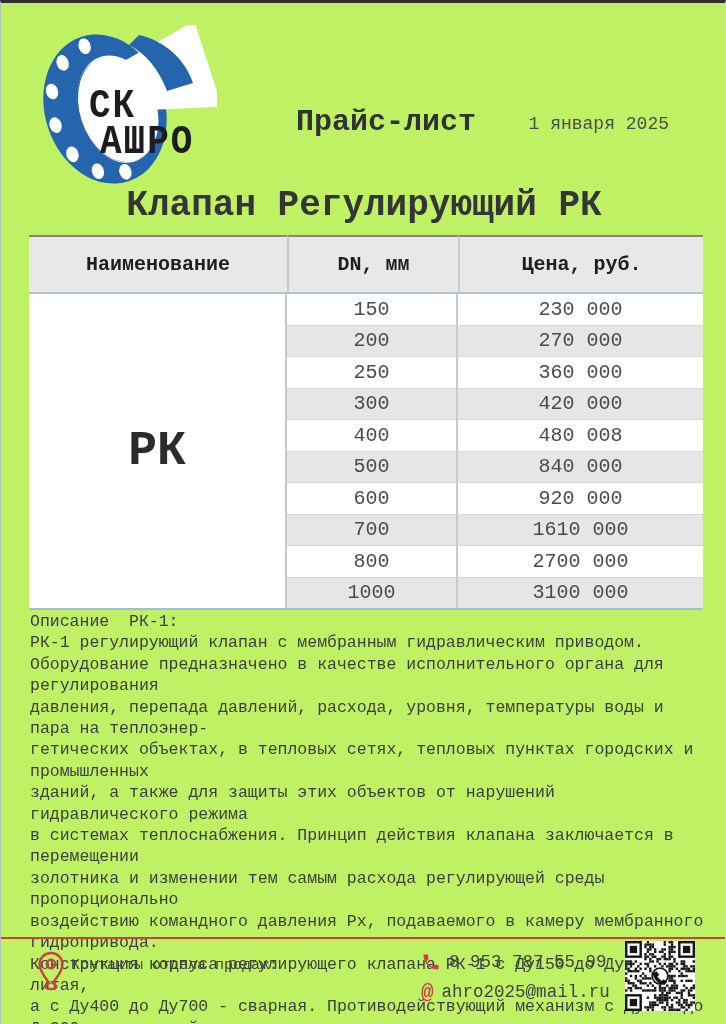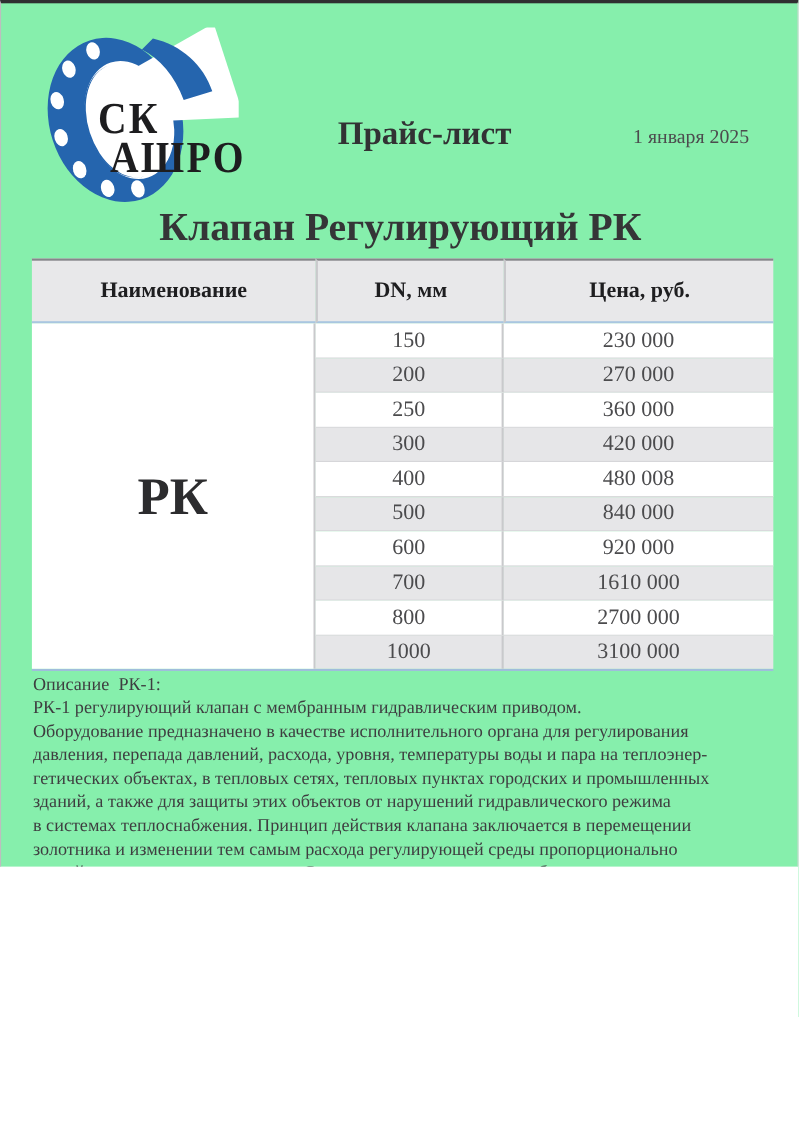--- a/index.html
+++ b/index.html
@@ -1,31 +1,31 @@
 <!DOCTYPE html>
 <html><head>
 <meta charset="utf-8">
 <style>
   html,body { margin:0; padding:0; background:#fff; }
   .page {
-    position:relative; width:726px; height:788px; background:#86efac;
-    font-family:Liberation Serif, serif; overflow:hidden;
+    position:relative; width:726px; height:1024px; background:#bef264;
+    font-family:Liberation Mono, monospace; overflow:hidden;
     border-top:3px solid #2f2f31; border-left:1px solid #bdbdbf;
     border-right:1px solid #d2d2d4; box-sizing:border-box;
   }
   
   .logo { position:absolute; left:26px; top:22px; width:190px; height:168px; }
   .logo svg { position:absolute; left:0; top:0; }
   .brand-line { position:absolute; font-weight:900; color:#1d1d1f; letter-spacing:2px;
     transform:scaleY(1.12); transform-origin:top left; line-height:1; }
   .brand-1 { left:62px; top:62px; font-size:36px; }
   .brand-2 { left:73px; top:98px; font-size:36px; }
   .doc-title { position:absolute; left:0; top:102px; width:770px; text-align:center;
     font-size:30px; font-weight:bold; color:#323234; }
-  .doc-date { position:absolute; right:44px; top:111px; font-size:18px; color:#4c4c4e; }
+  .doc-date { position:absolute; right:56px; top:111px; font-size:18px; color:#4c4c4e; }
   .product-title { position:absolute; left:0; top:182px; width:726px; text-align:center;
     font-size:36px; font-weight:bold; color:#353537; }
   
   .table-wrap { position:absolute; left:28px; top:232px; width:674px;
     border-bottom:2px solid #9fbedb; }
   table { border-collapse:separate; border-spacing:0; width:674px; table-layout:fixed; }
   col.c-name  { width:258px; } col.c-dn { width:171px; } col.c-price { width:245px; }
   thead th { background:#e8e8ea; border-top:2px solid #86868a; border-bottom:2px solid #a9c6e0;
     height:53px; font-size:20px; font-weight:bold; color:#1e1e20; text-align:center; }
   thead th + th { border-left:2px solid #c9c9cc; }

